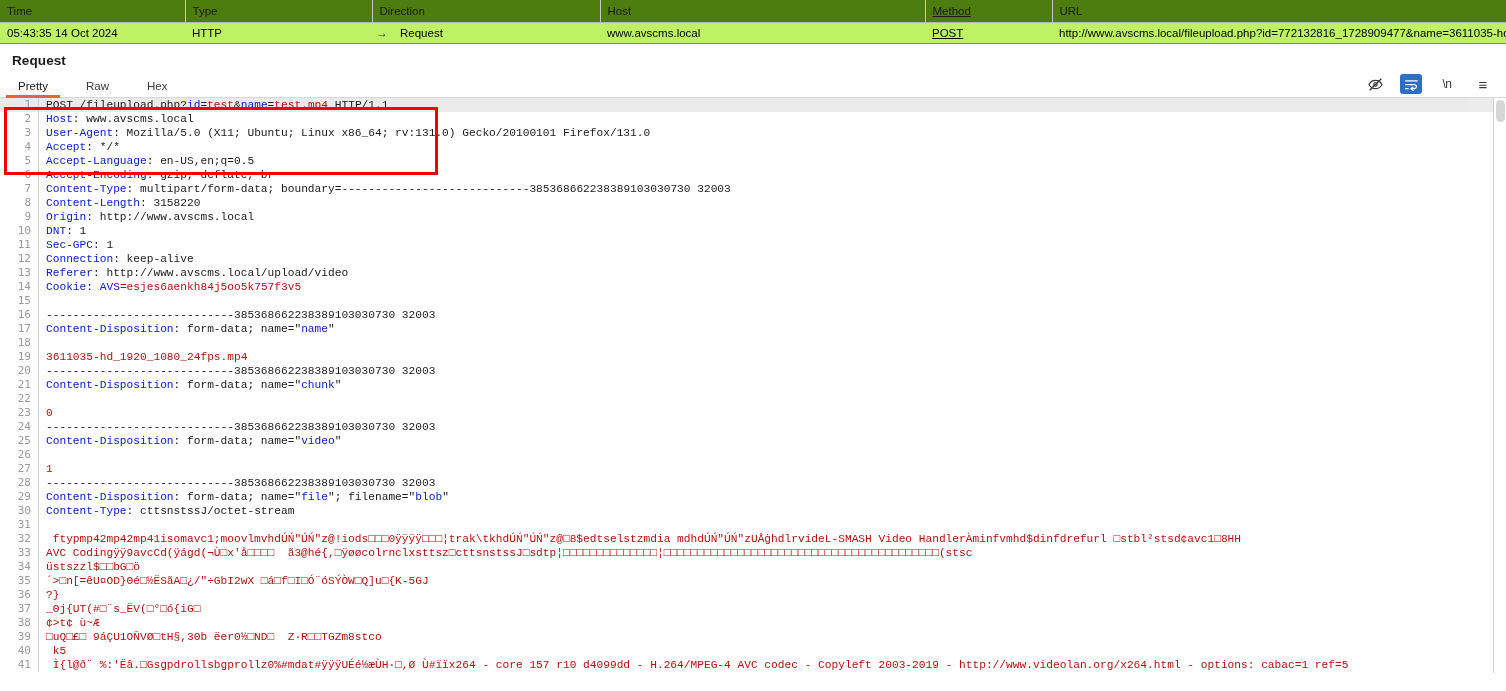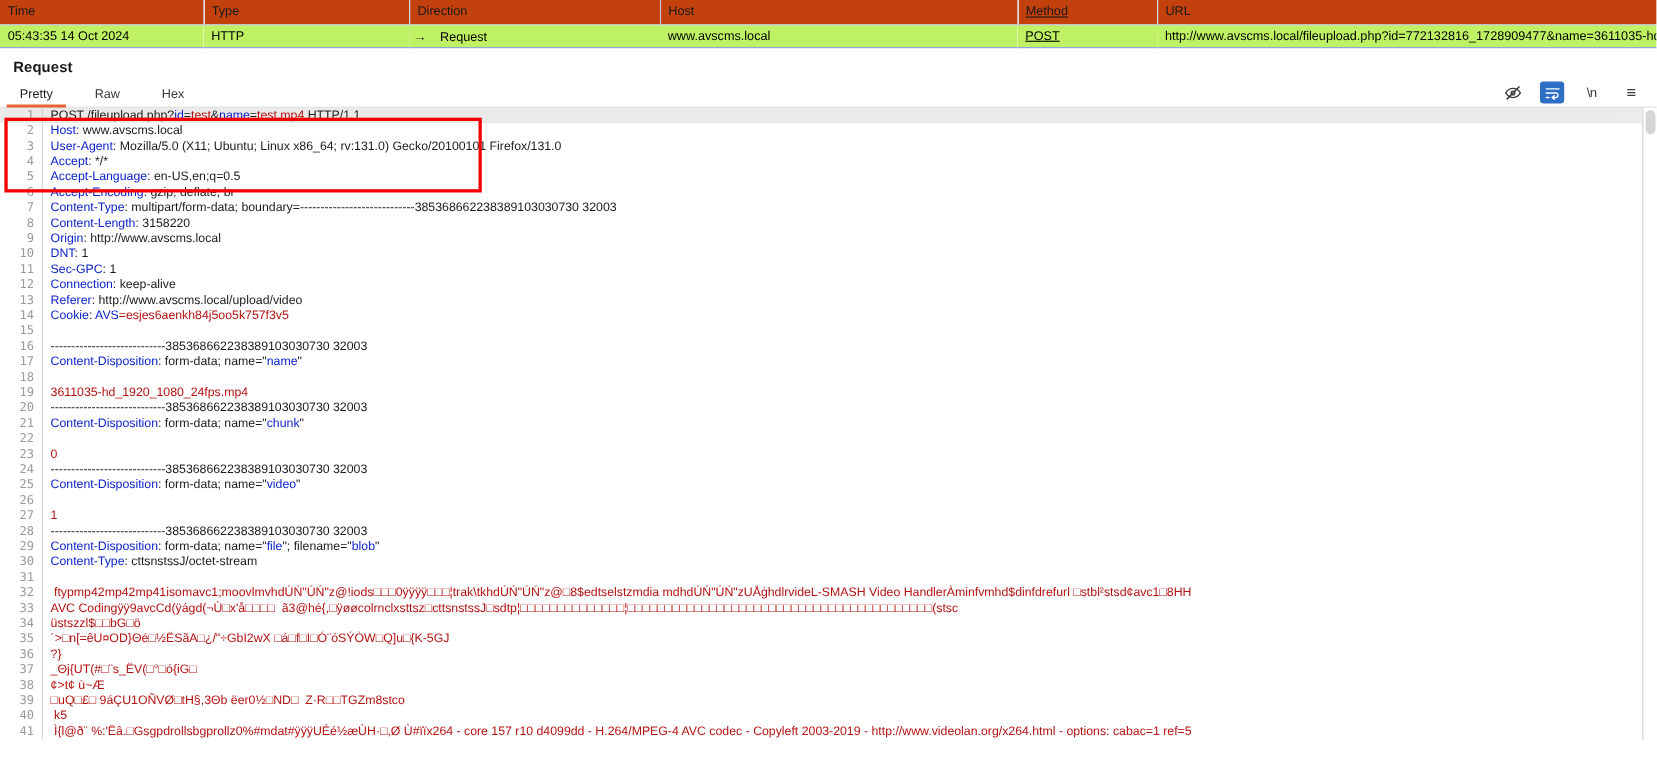--- a/index.html
+++ b/index.html
@@ -11,21 +11,21 @@
   }
   * { box-sizing: border-box; }
 
   
   .results-table {
     width: 1506px;
     border-collapse: collapse;
     table-layout: fixed;
   }
   .results-table thead th {
-    background: #c2410c;
+    background: #4d7c0f;
     border-right: 1px solid #c8c8c8;
     border-bottom: 1px solid #b4b4b4;
     font-size: 11.5px;
     font-weight: normal;
     color: #1a1a1a;
     text-align: left;
     padding: 5px 0 5px 7px;
     height: 22px;
     font-family: "Liberation Sans", sans-serif;
     white-space: nowrap;
@@ -149,21 +149,21 @@
     user-select: none;
   }
   .crow.first .gutter { background: #eaeaea; }
   .codecell {
     flex: 1;
     padding-left: 7px;
     font-size: 11.2px;
     color: #1a1a1a;
     border-left: 1px solid #d2d2d2;
     overflow: hidden;
-    font-family: Liberation Sans, sans-serif;
+    font-family: Liberation Mono, monospace;
   }
   .crow.first .codecell { border-left: 1px solid #d2d2d2; }
 
   .k { color: #0b21c9; }        
   .v { color: #b51111; }        
   .p { color: #1a1a1a; }        
   .bin { color: #b51111; }
 
   
   .vscroll {

